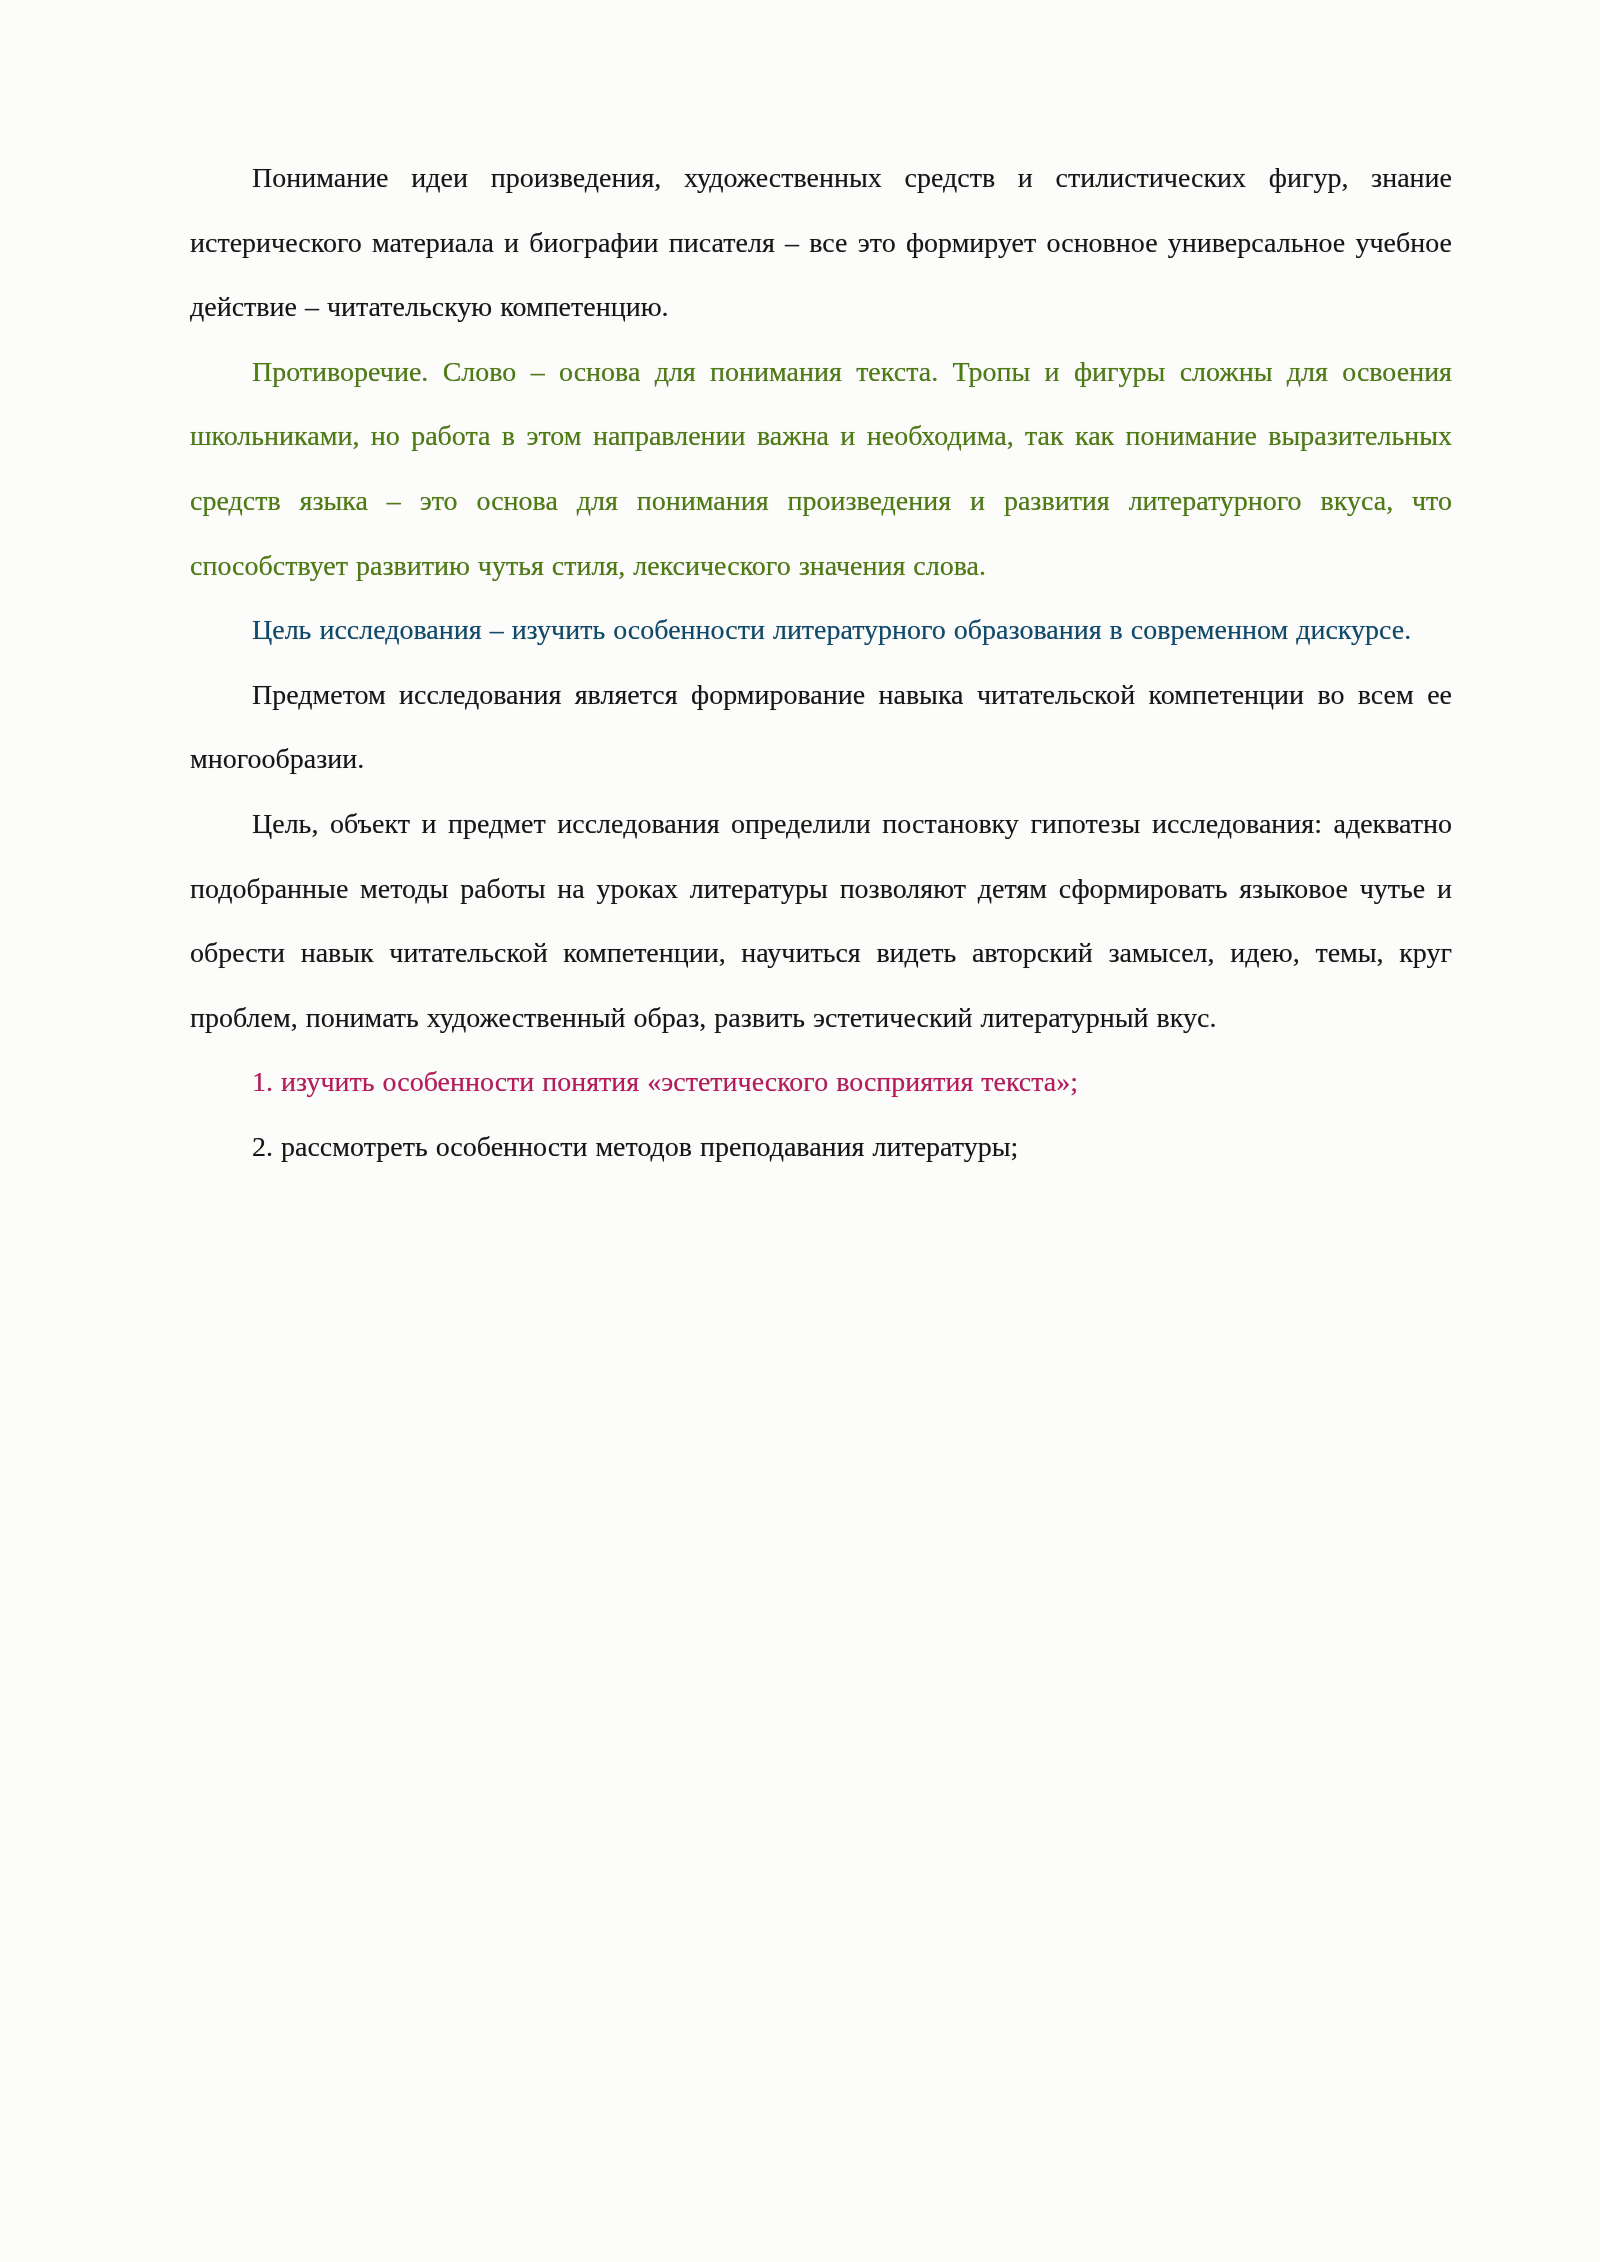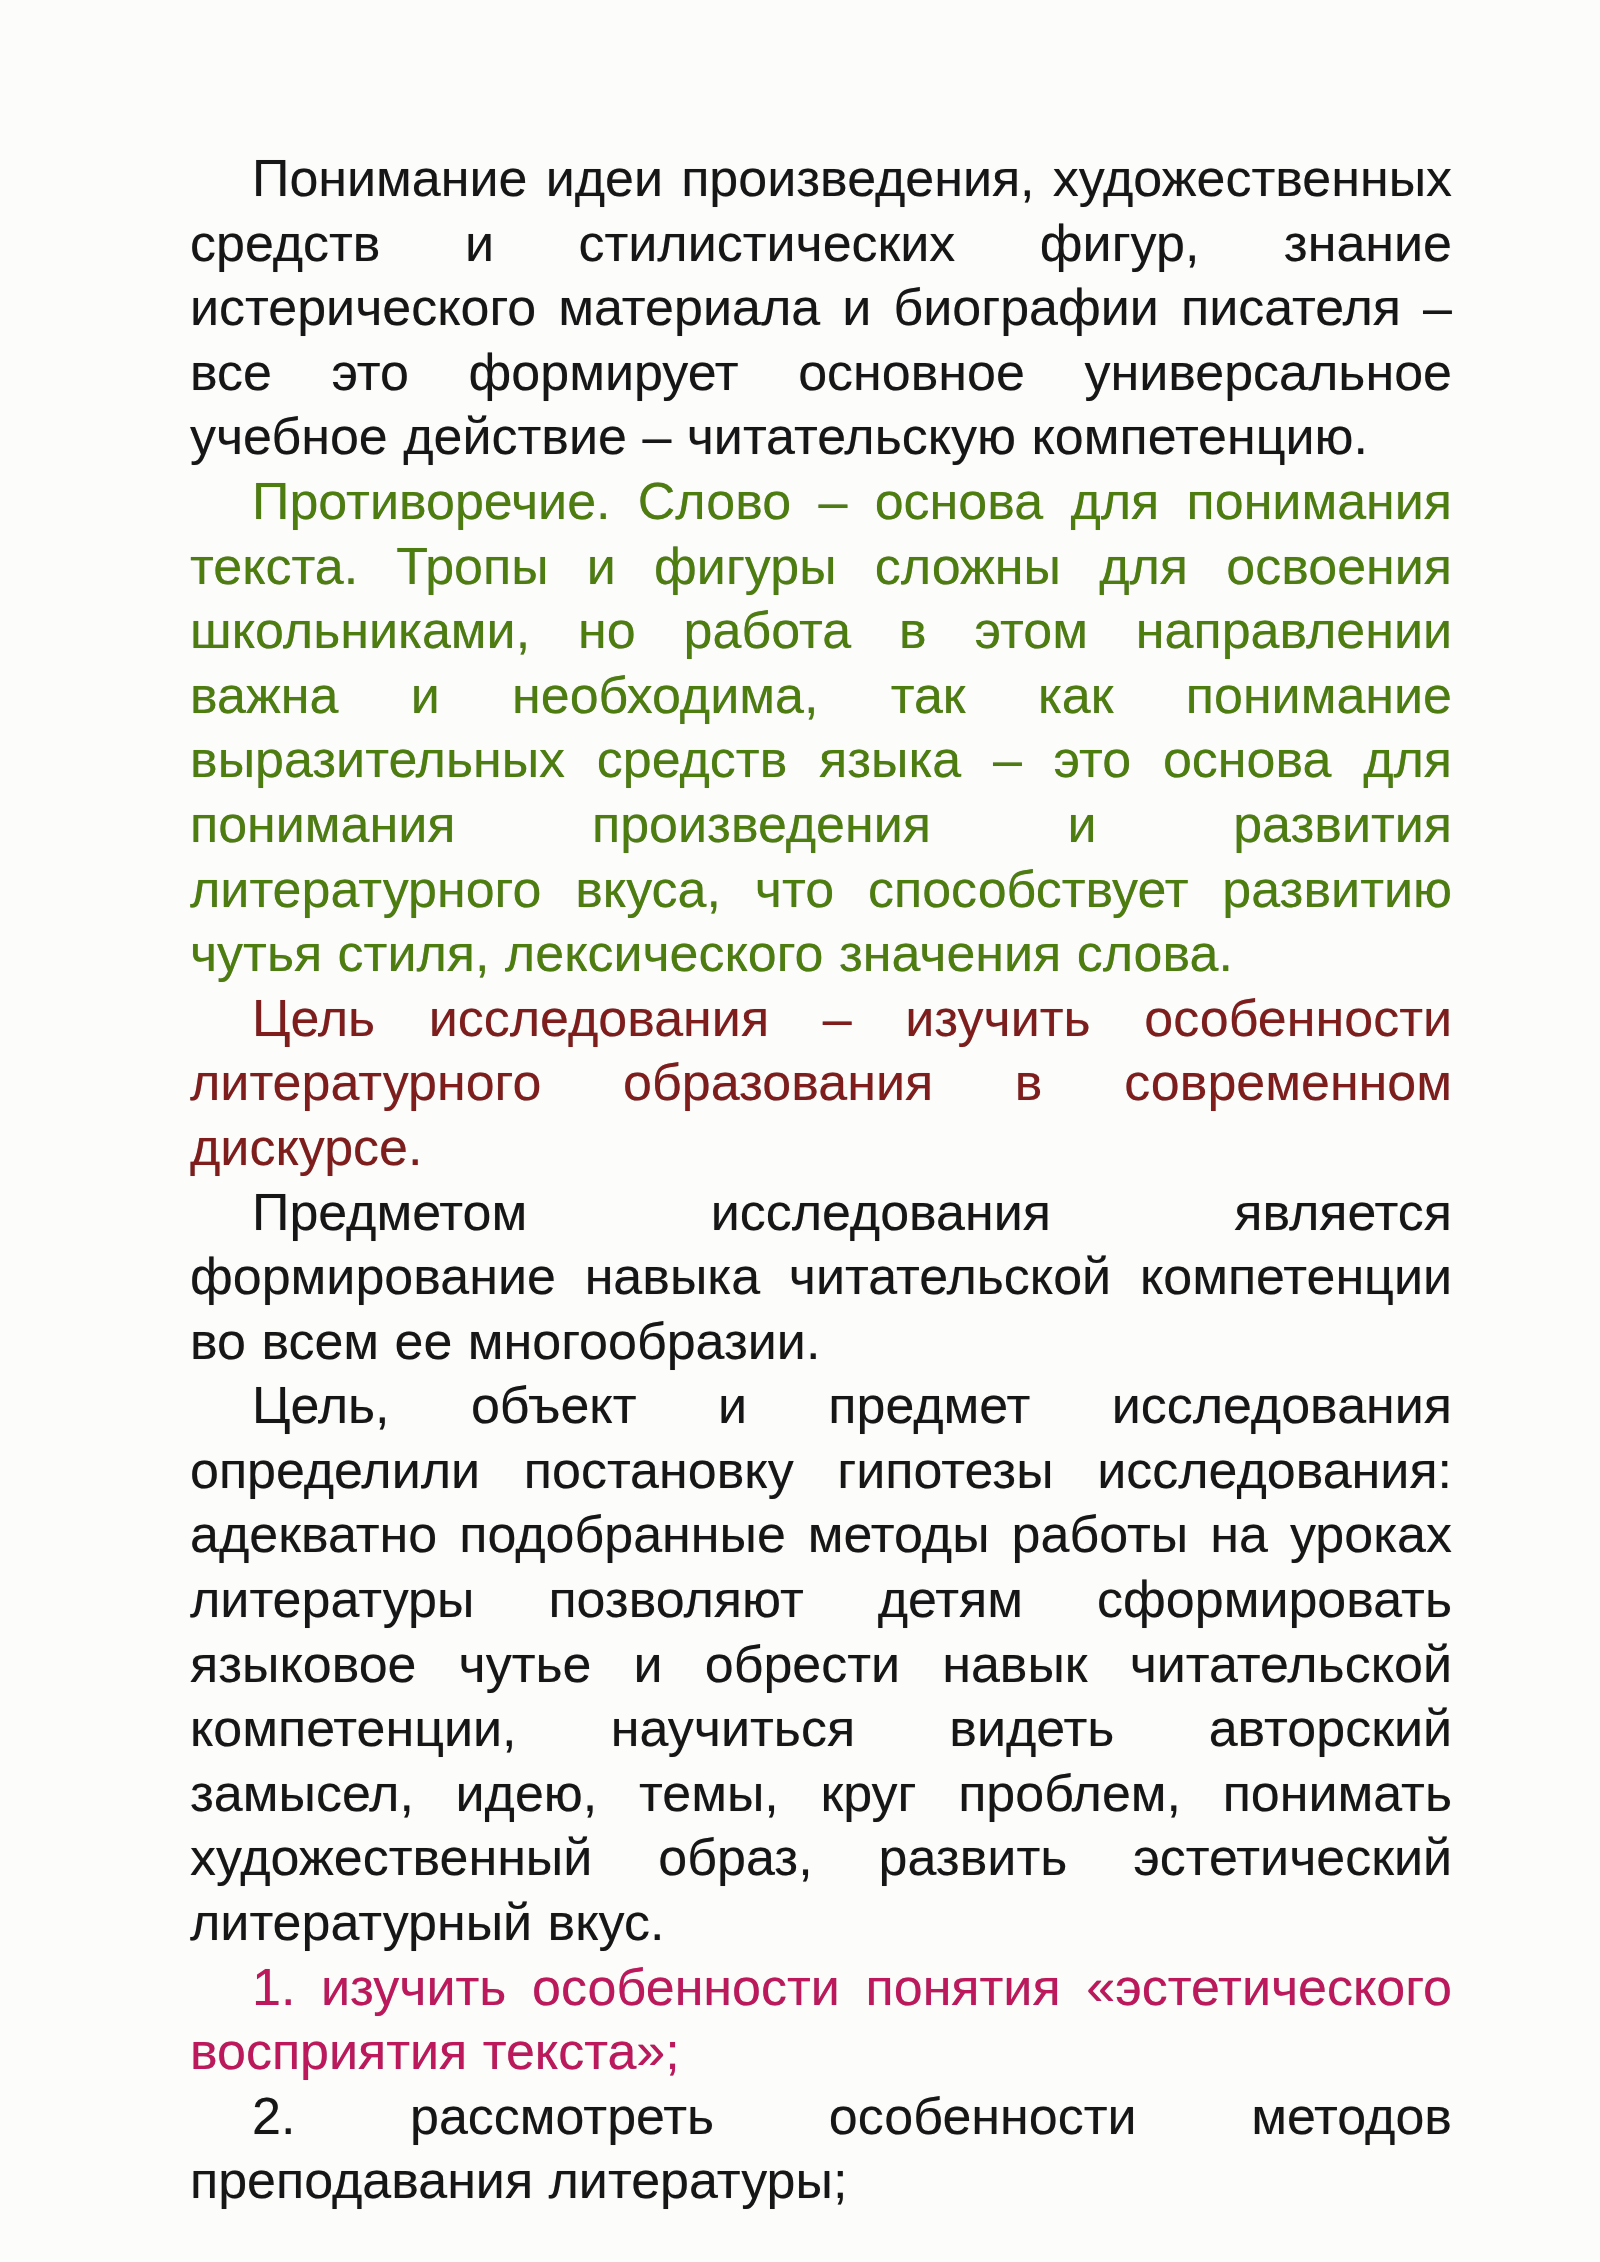--- a/index.html
+++ b/index.html
@@ -20,36 +20,36 @@
   }
   .text-block {
     position: absolute;
     left: 190px;
     top: 146px;
     width: 1262px;
   }
   p.para {
     margin: 0;
     padding: 0;
-    font-family: Liberation Sans, sans-serif;
-    font-size: 52px;
+    font-family: Liberation Serif, serif;
+    font-size: 28px;
     line-height: 64.6px;
     color: #161616;
     text-align: justify;
     text-indent: 62px;
     text-shadow: 0 0 0.7px rgba(25,25,25,0.45);
     word-spacing: 1px;
   }
 </style>
 </head>
 <body style="background: rgb(252, 252, 251);">
 
 <div class="page" style="background: rgb(252, 252, 251);">
   <div class="text-block">
       <p class="para" style="color: rgb(22, 22, 22);">Понимание идеи произведения, художественных средств и стилистических фигур, знание истерического материала и биографии писателя – все это формирует основное универсальное учебное действие – читательскую компетенцию.</p>
       <p class="para" style="color: #4d7c0f;">Противоречие. Слово – основа для понимания текста. Тропы и фигуры сложны для освоения школьниками, но работа в этом направлении важна и необходима, так как понимание выразительных средств языка – это основа для понимания произведения и развития литературного вкуса, что способствует развитию чутья стиля, лексического значения слова.</p>
-      <p class="para" style="color: #7f1d1d;">Цель исследования – изучить особенности литературного образования в современном дискурсе.</p>
+      <p class="para" style="color: #0c4a6e;">Цель исследования – изучить особенности литературного образования в современном дискурсе.</p>
       <p class="para" style="color: rgb(22, 22, 22);">Предметом исследования является формирование навыка читательской компетенции во всем ее многообразии.</p>
       <p class="para" style="color: rgb(22, 22, 22);">Цель, объект и предмет исследования определили постановку гипотезы исследования: адекватно подобранные методы работы на уроках литературы позволяют детям сформировать языковое чутье и обрести навык читательской компетенции, научиться видеть авторский замысел, идею, темы, круг проблем, понимать художественный образ, развить эстетический литературный вкус.</p>
       <p class="para" style="color: #be185d;">1. изучить особенности понятия «эстетического восприятия текста»;</p>
       <p class="para" style="color: rgb(22, 22, 22);">2. рассмотреть особенности методов преподавания литературы;</p>
     </div>
 </div>
 
 </body></html>

